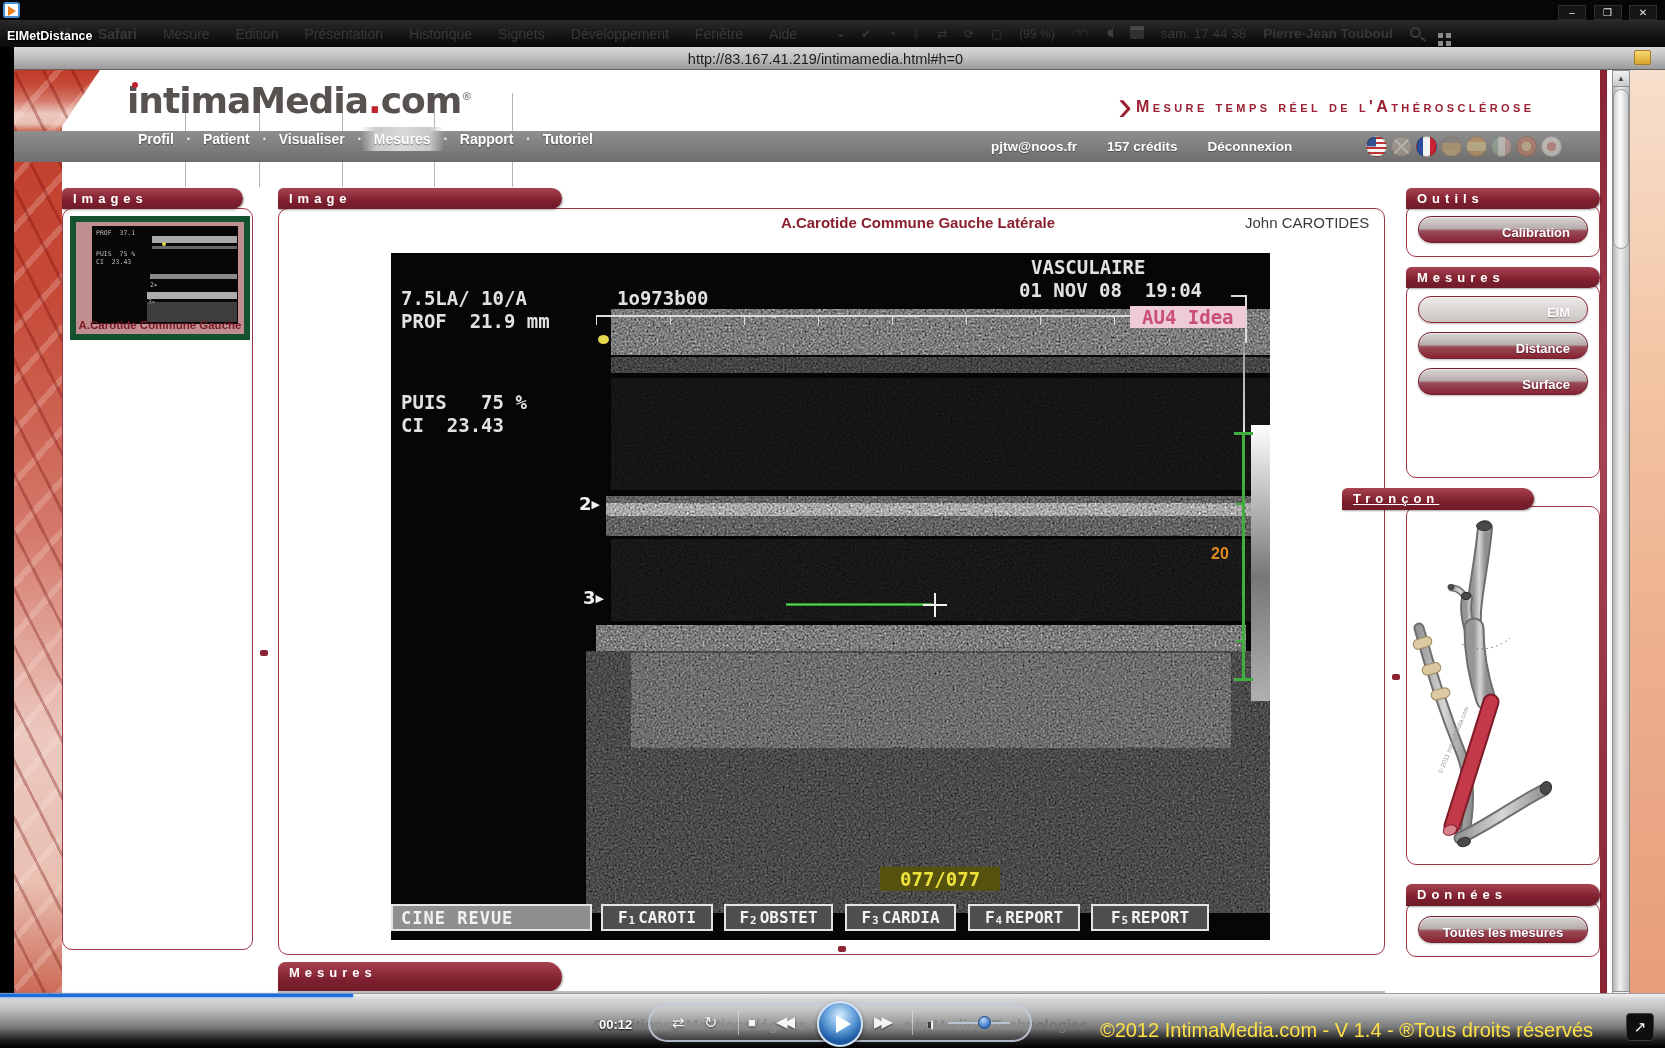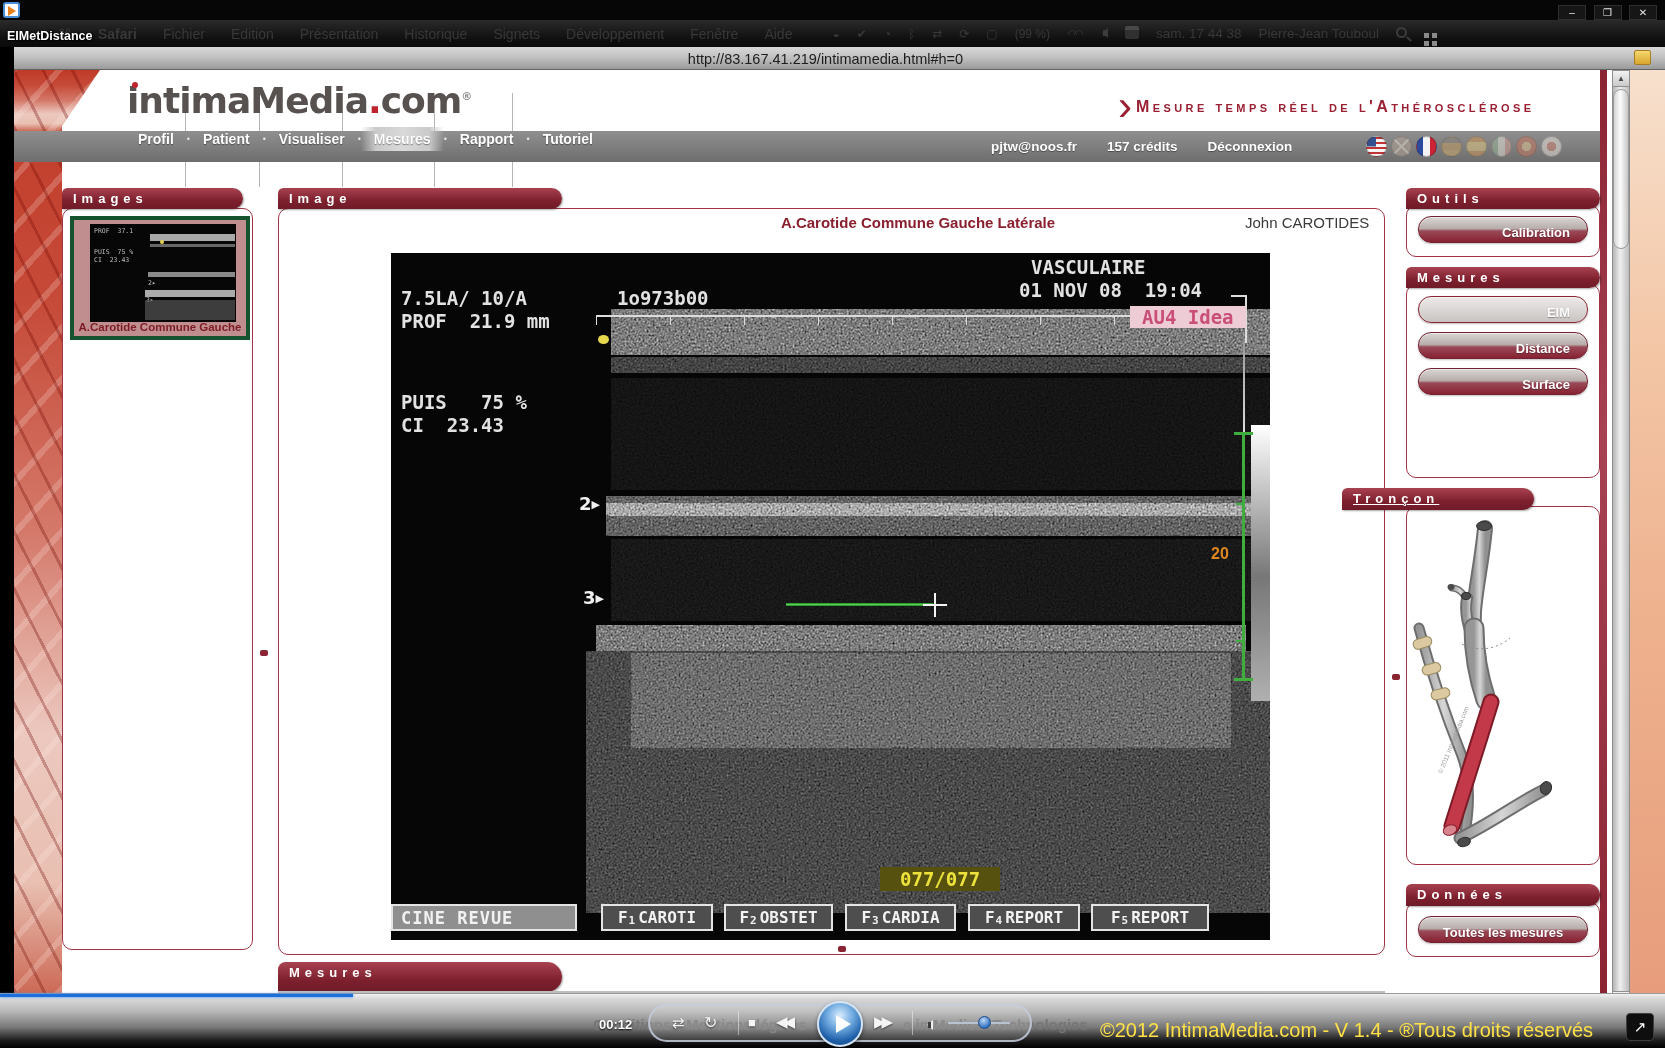--- a/index.html
+++ b/index.html
@@ -91,21 +91,21 @@
 .usmark { position:absolute; color:#f0f0f0; font-family:"DejaVu Sans",sans-serif; font-weight:bold;
   font-size:18px; z-index:5; }
 .usmark .tri { font-size:11px; vertical-align:2px; }
 .usline { position:absolute; background:#dcdcdc; z-index:4; }
 #us-tag { background:#eeccd5; color:#c94e78; padding:0 12px; }
 #us-frame { background:#575110; color:#ede23c; padding:1px 20px; }
 .usbtn { position:absolute; top:651px; height:27px; background:#4e4e4e; border:2px solid #e4e4e4;
   color:#f2f2f2; font-family:"DejaVu Sans Mono",monospace; font-weight:bold; font-size:16px;
   display:flex; align-items:center; justify-content:center; z-index:6; white-space:pre; }
 .usbtn sub { font-size:11px; margin:6px 3px 0 1px; }
-#us-cine { left:0px; width:186px; background:#8f8f8f; justify-content:flex-start; padding-left:8px; font-size:17px; letter-spacing:1px; }
+#us-cine { left:0px; width:201px; background:#8f8f8f; justify-content:flex-start; padding-left:8px; font-size:17px; letter-spacing:1px; }
 
 
 #troncon-svg { left:1412px; top:516px; z-index:13; }
 
 
 #sb-track { left:1612px; top:70px; width:18px; height:938px; border:1px solid #8f8f8f;
   background:linear-gradient(90deg,#b5b5b5,#efefef 45%,#bcbcbc); z-index:20; }
 .sb-btn { position:absolute; left:1612px; width:18px; height:17px; border:1px solid #8f8f8f;
   background:linear-gradient(180deg,#f2f2f2,#cacaca); color:#4a4a4a; font-size:8px; text-align:center;
   line-height:15px; z-index:21; }
@@ -129,21 +129,21 @@
   border:2px solid #d4e4f4; box-shadow:0 2px 4px rgba(0,0,0,.5); }
 #playbtn::after { content:""; position:absolute; left:17px; top:12px; border-left:15px solid #fff;
   border-top:9px solid transparent; border-bottom:9px solid transparent; }
 #vol-slider { left:948px; top:1022px; width:62px; height:2px; background:#b8c2d0; z-index:33; }
 #vol-knob { left:978px; top:1016px; width:13px; height:13px; border-radius:50%; z-index:34;
   background:radial-gradient(circle at 40% 30%,#bcd8f4,#2a6ac0 75%); border:1px solid #1a4a88; }
 #expandbtn { left:1626px; top:1013px; width:28px; height:28px; background:#0e0e0e; border:1px solid #3e3e3e;
   border-radius:4px; color:#fff; font-size:15px; text-align:center; line-height:26px; z-index:35; }
 
 
-#thumbcard { left:70px; top:216px; width:180px; height:124px; background:#c18e90; border:4px solid #14532d; z-index:13; }
+#thumbcard { left:70px; top:216px; width:180px; height:124px; background:#c18e90; border:6px solid #14532d; z-index:13; }
 #mini { position:absolute; left:16px; top:4px; width:146px; height:98px; background:#070707; overflow:hidden; }
 .ministreak { position:absolute; filter:blur(.6px); }
 .minitxt { position:absolute; color:#bdbdbd; font-family:"DejaVu Sans Mono",monospace; font-size:6.5px; white-space:pre; }
 #thumbcap { position:absolute; left:0; bottom:3px; width:100%; text-align:center; color:#7d1b26;
   font-size:11.5px; font-weight:bold; }
 </style>
 </head>
 <body>
 
 <div class="abs" id="titlebar">
@@ -152,41 +152,41 @@
     <span class="winbtn">❐</span>
     <span class="winbtn">✕</span>
   </div>
 </div>
 <div class="abs" id="playapp-icon"></div>
 <div class="abs" id="overlay-title">EIMetDistance</div>
 
 <div class="abs" id="menubar">
   <span class="mi" style="margin-left:58px;">⌘</span>
   <span class="mi" style="font-weight:bold;">Safari</span>
-  <span class="mi">Fichier</span>
+  <span class="mi">Mesure</span>
   <span class="mi">Edition</span>
   <span class="mi">Présentation</span>
   <span class="mi">Historique</span>
   <span class="mi">Signets</span>
   <span class="mi">Développement</span>
   <span class="mi">Fenêtre</span>
   <span class="mi" style="margin-right:40px;">Aide</span>
   <span class="stat">◒</span>
   <span class="stat">✔</span>
   <span class="stat">◔</span>
   <span class="stat">ᛒ</span>
   <span class="stat">⇄</span>
   <span class="stat">⟳</span>
   <span class="stat">▢</span>
   <span class="stat">(99 %)</span>
   <span class="stat" style="letter-spacing:-4px;">◠◠</span>
   <span class="stat"><span class="spk"></span></span>
   <span class="stat"><span class="cal"></span></span>
   <span class="stat" style="font-size:13.5px;">sam. 17 44 38</span>
-  <span class="stat" style="font-size:13.5px;">Pierre-Jean Touboul</span>
+  <span class="stat" style="font-size:13.5px;font-weight:bold;">Pierre-Jean Touboul</span>
   <span class="stat"><span class="cssmag"></span></span>
   <span class="stat"><span class="grid4"></span></span>
 </div>
 
 <div class="abs" id="browserbar"></div>
 <div class="abs tl" style="left:26px; background:radial-gradient(circle at 35% 30%,#ff9a8a,#d8483e 70%); border:1px solid #a03028;"></div>
 <div class="abs tl" style="left:46px; background:radial-gradient(circle at 35% 30%,#ffe09a,#dd9f34 70%); border:1px solid #a87820;"></div>
 <div class="abs tl" style="left:66px; background:radial-gradient(circle at 35% 30%,#c8f0a0,#6cb440 70%); border:1px solid #4a8828;"></div>
 <div class="abs" id="url-text">http://83.167.41.219/intimamedia.html#h=0</div>
 <div class="abs" id="doc-icon"></div>

